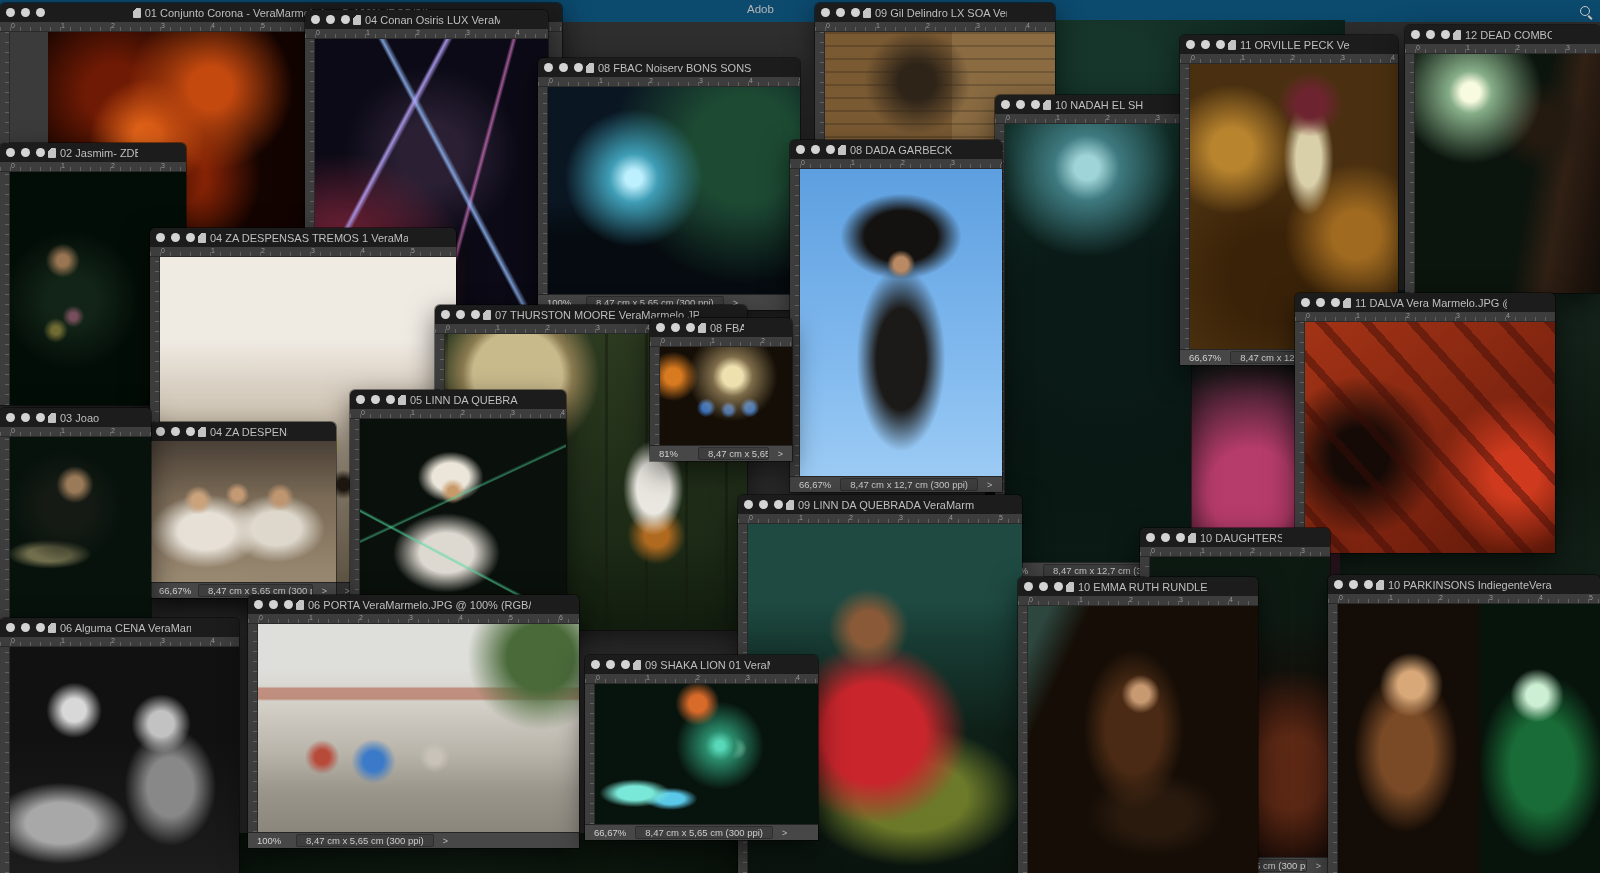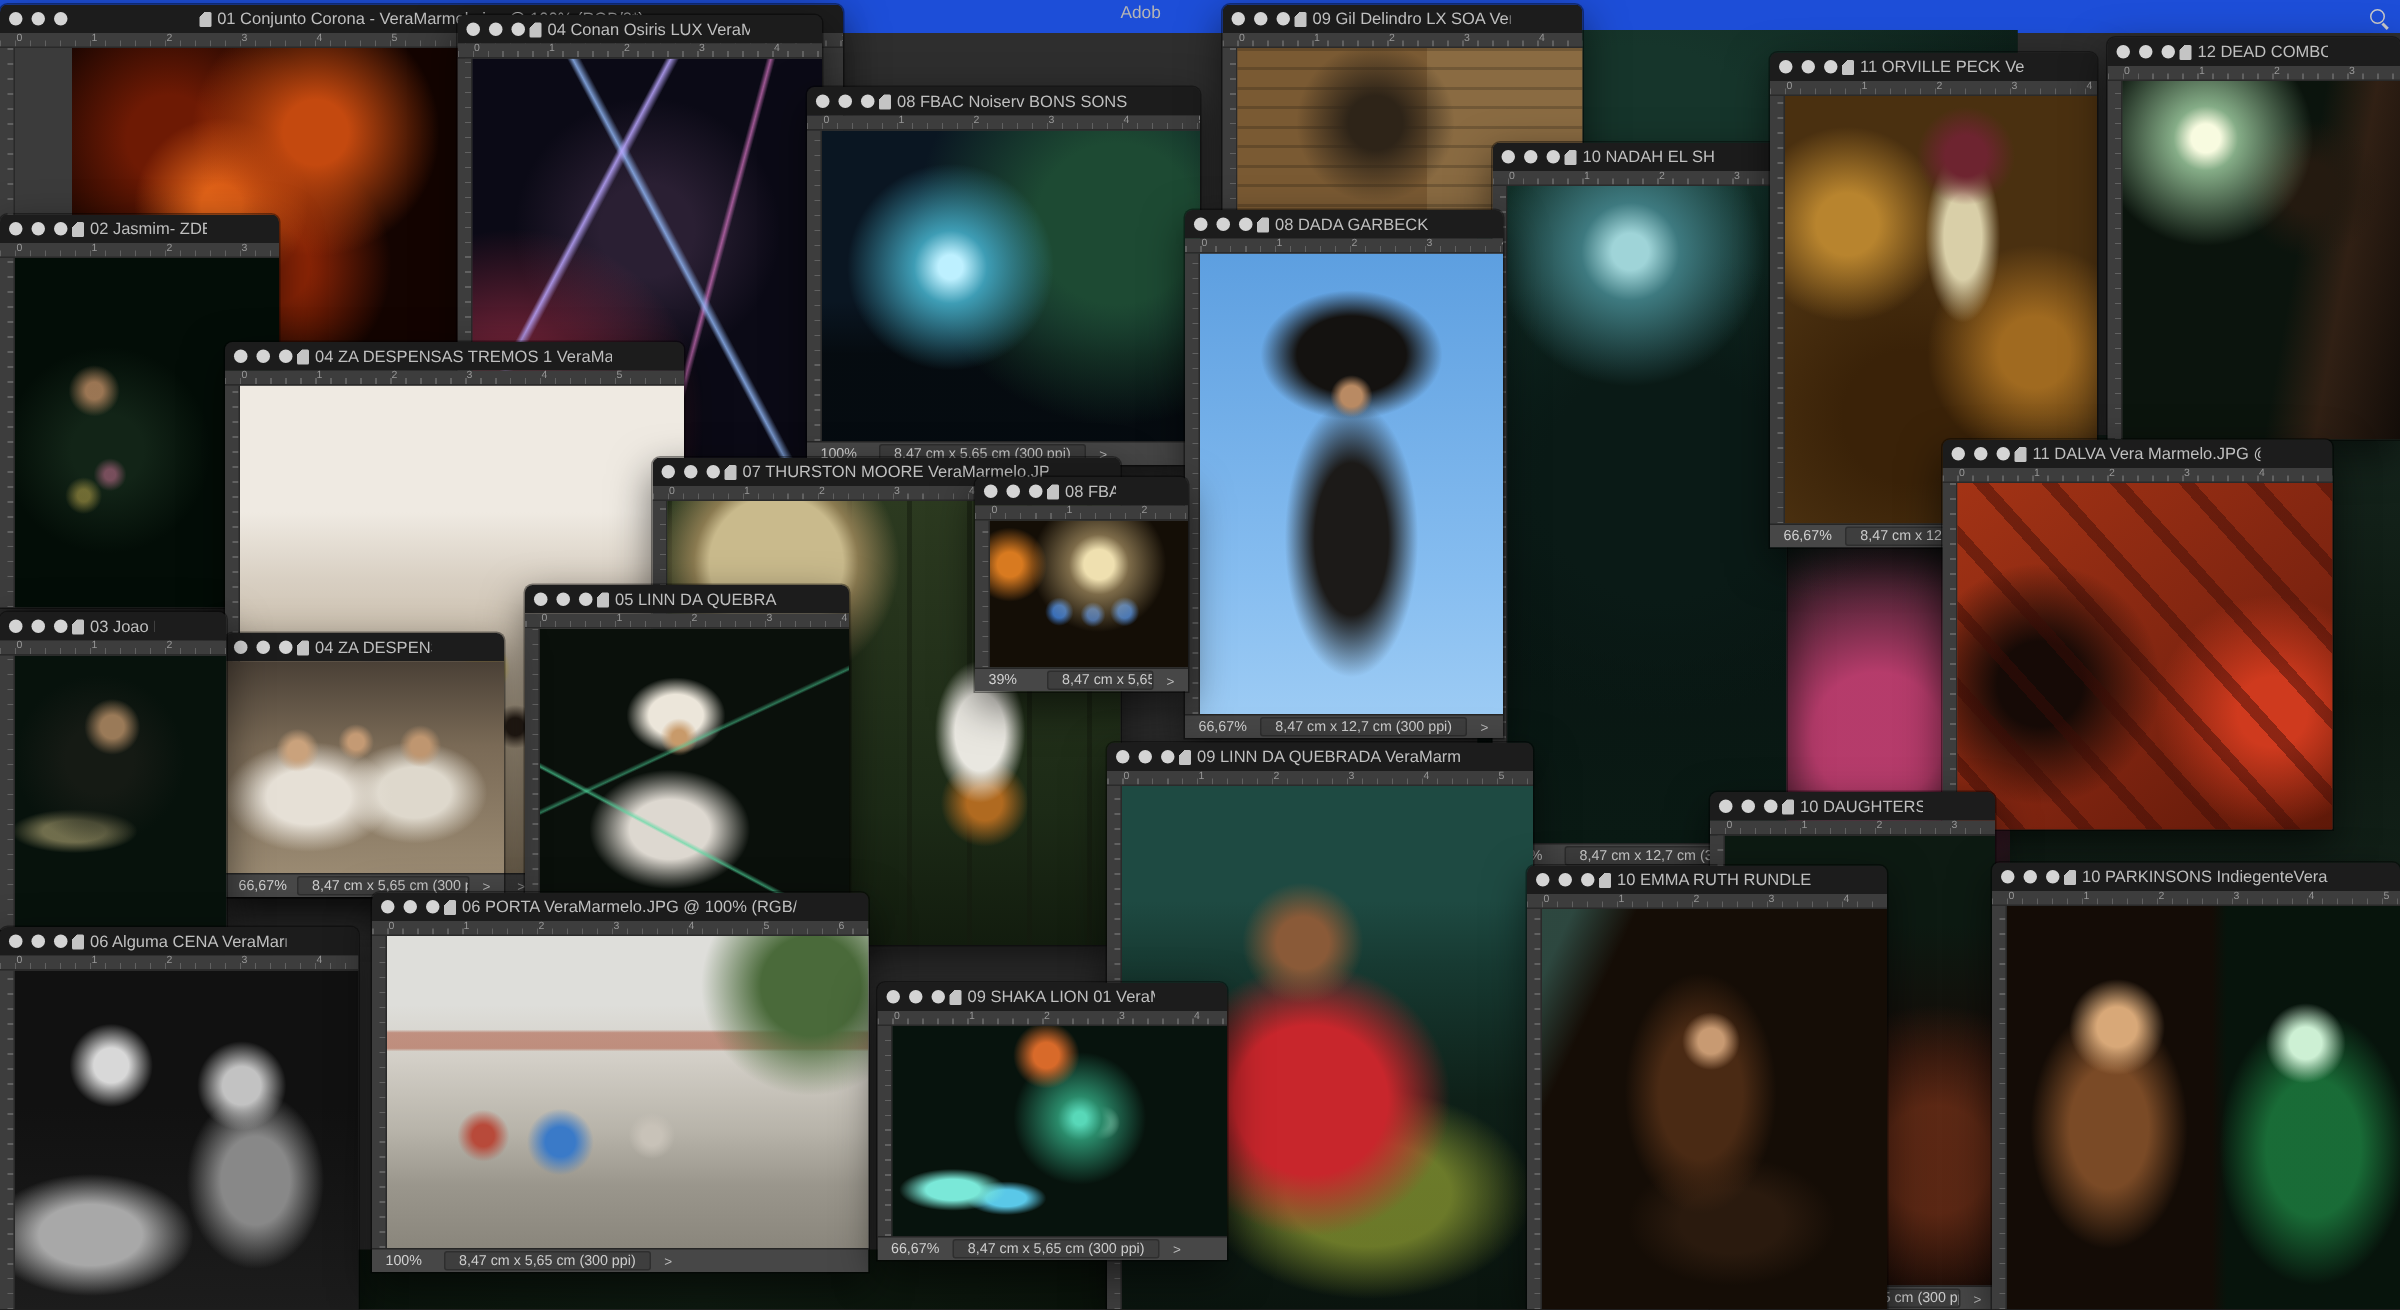--- a/index.html
+++ b/index.html
@@ -1,19 +1,19 @@
 <!DOCTYPE html>
 <html><head>
 <meta charset="utf-8">
 <style>
   html,body{margin:0;padding:0;background:#202020;font-family:"Liberation Sans",sans-serif;}
   #screen{position:relative;width:1600px;height:873px;overflow:hidden;background:#2e2e2e;}
 
   
-  #menubar{position:absolute;left:0;top:0;width:100%;height:22px;background:#1d4ed8;}
+  #menubar{position:absolute;left:0;top:0;width:100%;height:22px;background:#0c4a6e;}
   #menubar .frag{position:absolute;left:747px;top:3px;font-size:11.5px;color:#b5b5b5;}
   .search-icon{position:absolute;right:10px;top:6px;width:8px;height:8px;border:1.5px solid #c9c9c9;border-radius:50%;}
   .search-icon::after{content:"";position:absolute;left:8px;top:8px;width:5px;height:1.5px;background:#c9c9c9;transform:rotate(45deg);transform-origin:0 0;}
 
   
   .window{position:absolute;display:flex;flex-direction:column;border-radius:5px 5px 0 0;overflow:hidden;
           box-shadow:0 10px 28px rgba(0,0,0,.55),0 0 0 1px rgba(0,0,0,.4);}
   .titlebar{height:19px;min-height:19px;background:#1c1c1c;display:flex;align-items:center;padding:0 6px;}
   .lights{display:flex;gap:6px;align-items:center;width:42px;min-width:42px;}
   .light{width:9px;height:9px;border-radius:50%;background:#d4d4d4;display:inline-block;}
@@ -417,21 +417,21 @@
     <div class="hruler">
         <span style="left: 11px;">0</span>
         <span style="left: 61px;">1</span>
         <span style="left: 111px;">2</span>
       </div>
     <div class="canvas-area">
       <div class="vruler"></div>
       <div class="photo a-fbac2" title="band in blue shirts facing bright crowd"></div>
     </div>
     <div class="statusbar">
-      <span class="zoom">39%</span>
+      <span class="zoom">81%</span>
       <span class="dims">8,47 cm x 5,65 cm (300 ppi)</span>
       <span class="chev">&gt;</span>
     </div>
   </div>
     <div class="window" style="left: 350px; top: 390px; width: 216px; height: 210px; z-index: 17;">
     <div class="titlebar">
       <span class="lights">
           <i class="light"></i>
           <i class="light"></i>
           <i class="light"></i>

